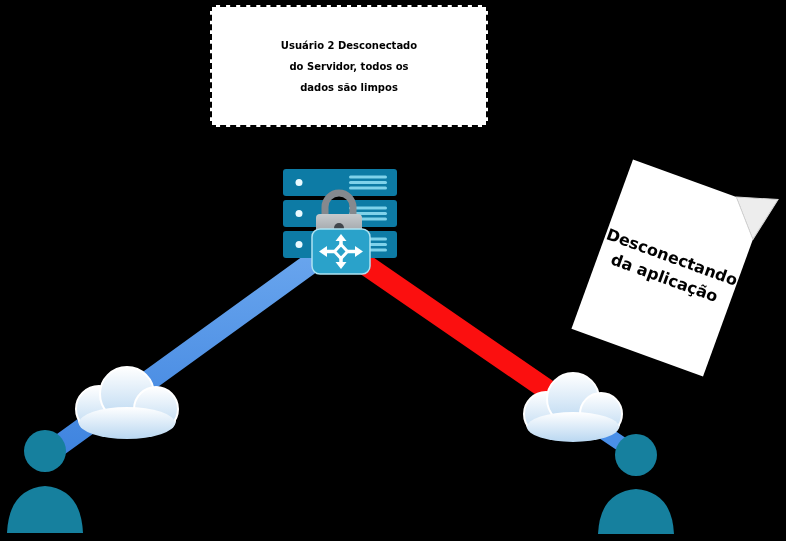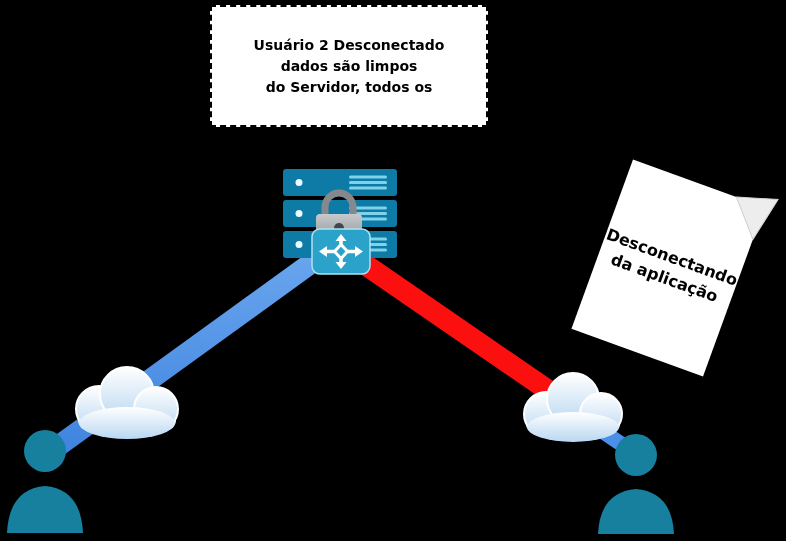--- a/index.html
+++ b/index.html
@@ -12,21 +12,21 @@
     position:relative;width:786px;height:541px;
     background:var(--background,#000);overflow:hidden;
   }
   #scene{position:absolute;left:0;top:0;}
   .callout{
     position:absolute;left:210px;top:5px;width:278px;height:122px;
     background:var(--callout-bg,#fff);
     border:2px dashed var(--callout-border,#000);
     box-sizing:border-box;
     display:flex;flex-direction:column;justify-content:center;align-items:center;
-    color:var(--text,#000);font-weight:bold;font-size:14px;line-height:21px;
+    color:var(--text,#000);font-weight:bold;font-size:10px;line-height:21px;
     text-align:center;
   }
   .paper-text{
     font-family:"DejaVu Sans","Liberation Sans",sans-serif;
     font-weight:bold;
   }
 </style>
 </head>
 <body>
 
@@ -129,17 +129,17 @@
     <g transform="translate(668,268) rotate(20)">
       <polygon points="-70,-90 40,-90 70,-56 70,90 -70,90" style="fill:var(--paper-bg,#ffffff)"></polygon>
       <polygon points="40,-90 80,-102 70,-56" fill="#ededed" stroke="#d6d6d6" stroke-width="1"></polygon>
       <text x="0" y="-6" text-anchor="middle" font-size="16" class="paper-text" style="fill:var(--text,#000)">Desconectando</text>
       <text x="0" y="16" text-anchor="middle" font-size="16" class="paper-text" style="fill:var(--text,#000)">da aplicação</text>
     </g>
   </svg>
 
   <div class="callout">
     <div>Usuário 2 Desconectado</div>
+    <div>do Servidor, todos os</div>
     <div>dados são limpos</div>
-    <div>do Servidor, todos os</div>
   </div>
 
 </div>
 
 </body></html>

